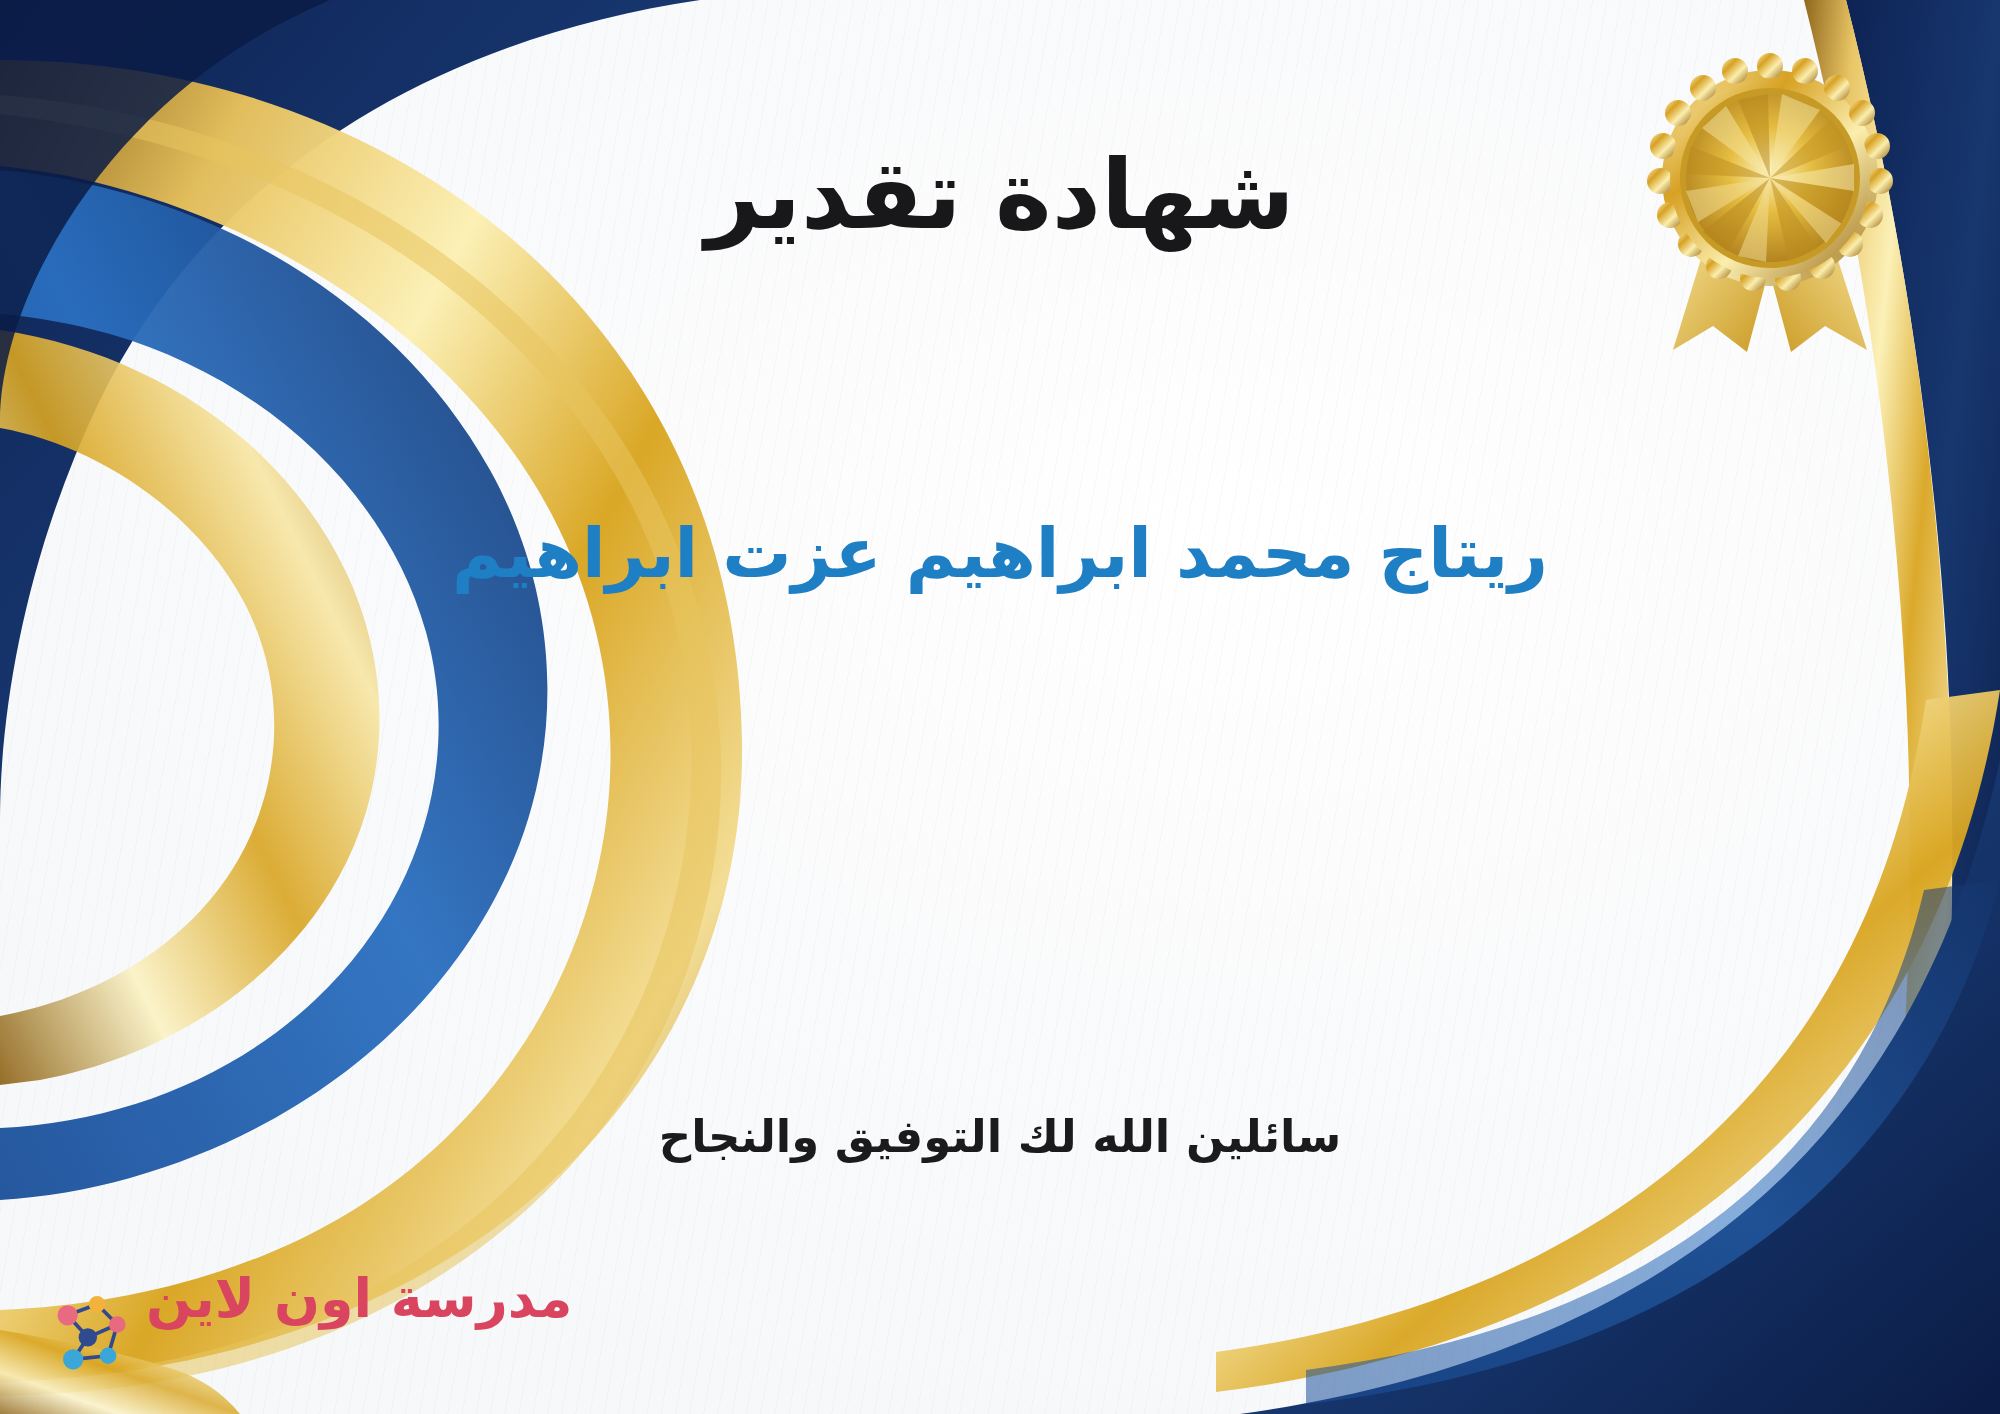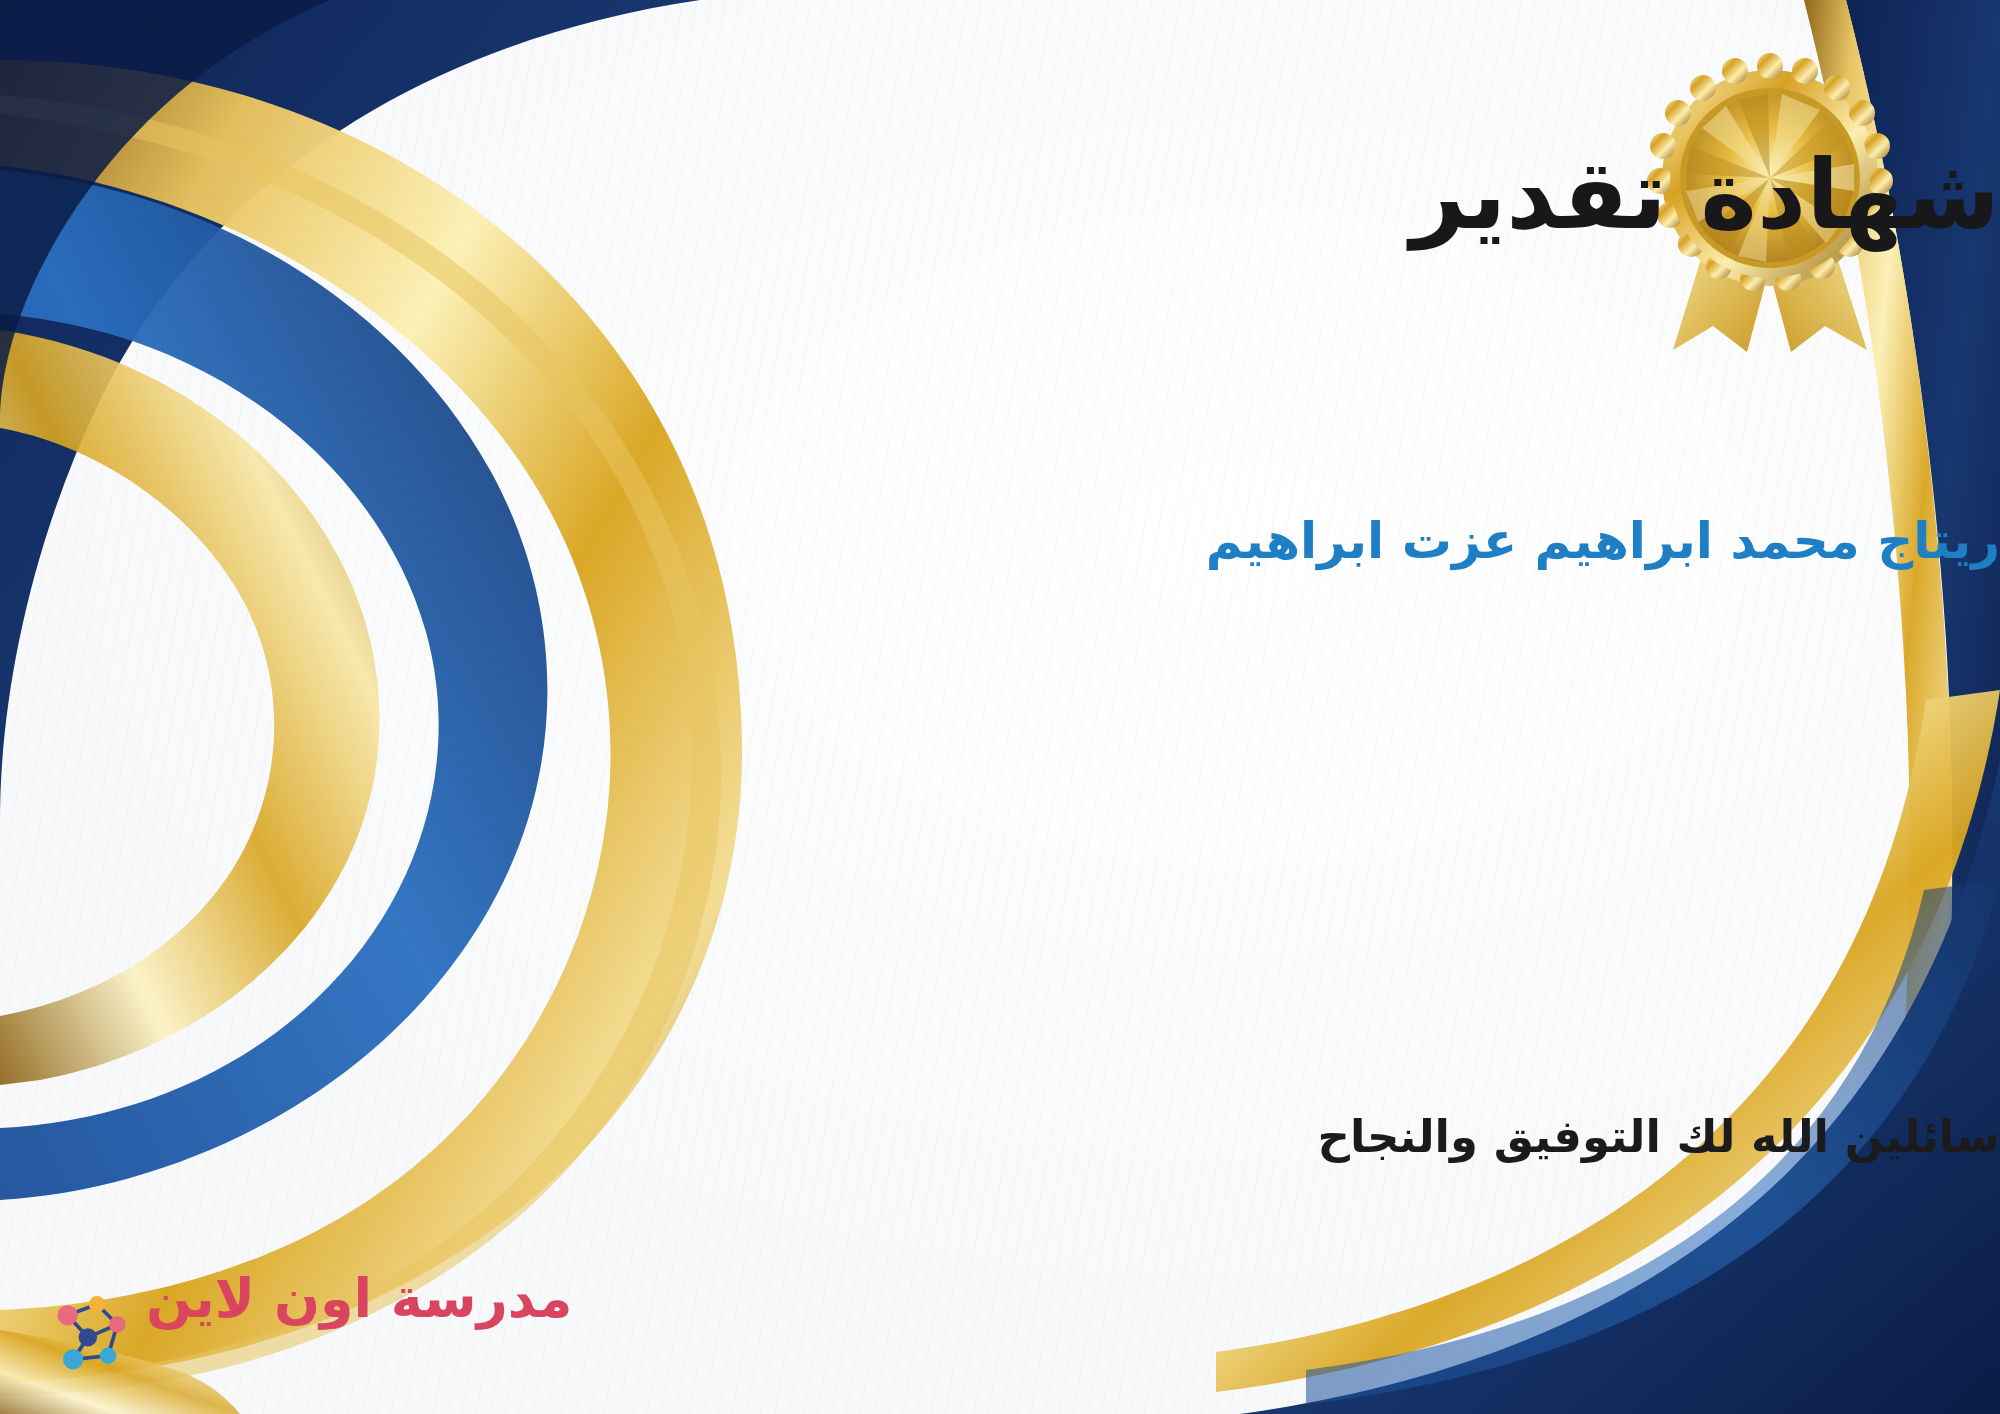--- a/index.html
+++ b/index.html
@@ -48,41 +48,41 @@
     pointer-events: none;
   }
 
   
   .content {
     position: absolute;
     inset: 0;
     display: flex;
     flex-direction: column;
     align-items: center;
-    text-align: right;
+    text-align: center;
   }
 
   .title {
     position: absolute;
     top: 140px;
     left: 0;
     right: 0;
     font-size: 96px;
     font-weight: 700;
     color: #18181a;
     letter-spacing: 0px;
     line-height: 1.15;
   }
 
   .recipient {
     position: absolute;
     top: 510px;
     left: 0;
     right: 0;
-    font-size: 50px;
+    font-size: 69px;
     font-weight: 700;
     color: #1f7fc4;
     line-height: 1.25;
   }
 
   .body-block {
     position: absolute;
     top: 730px;
     left: 150px;
     right: 150px;

